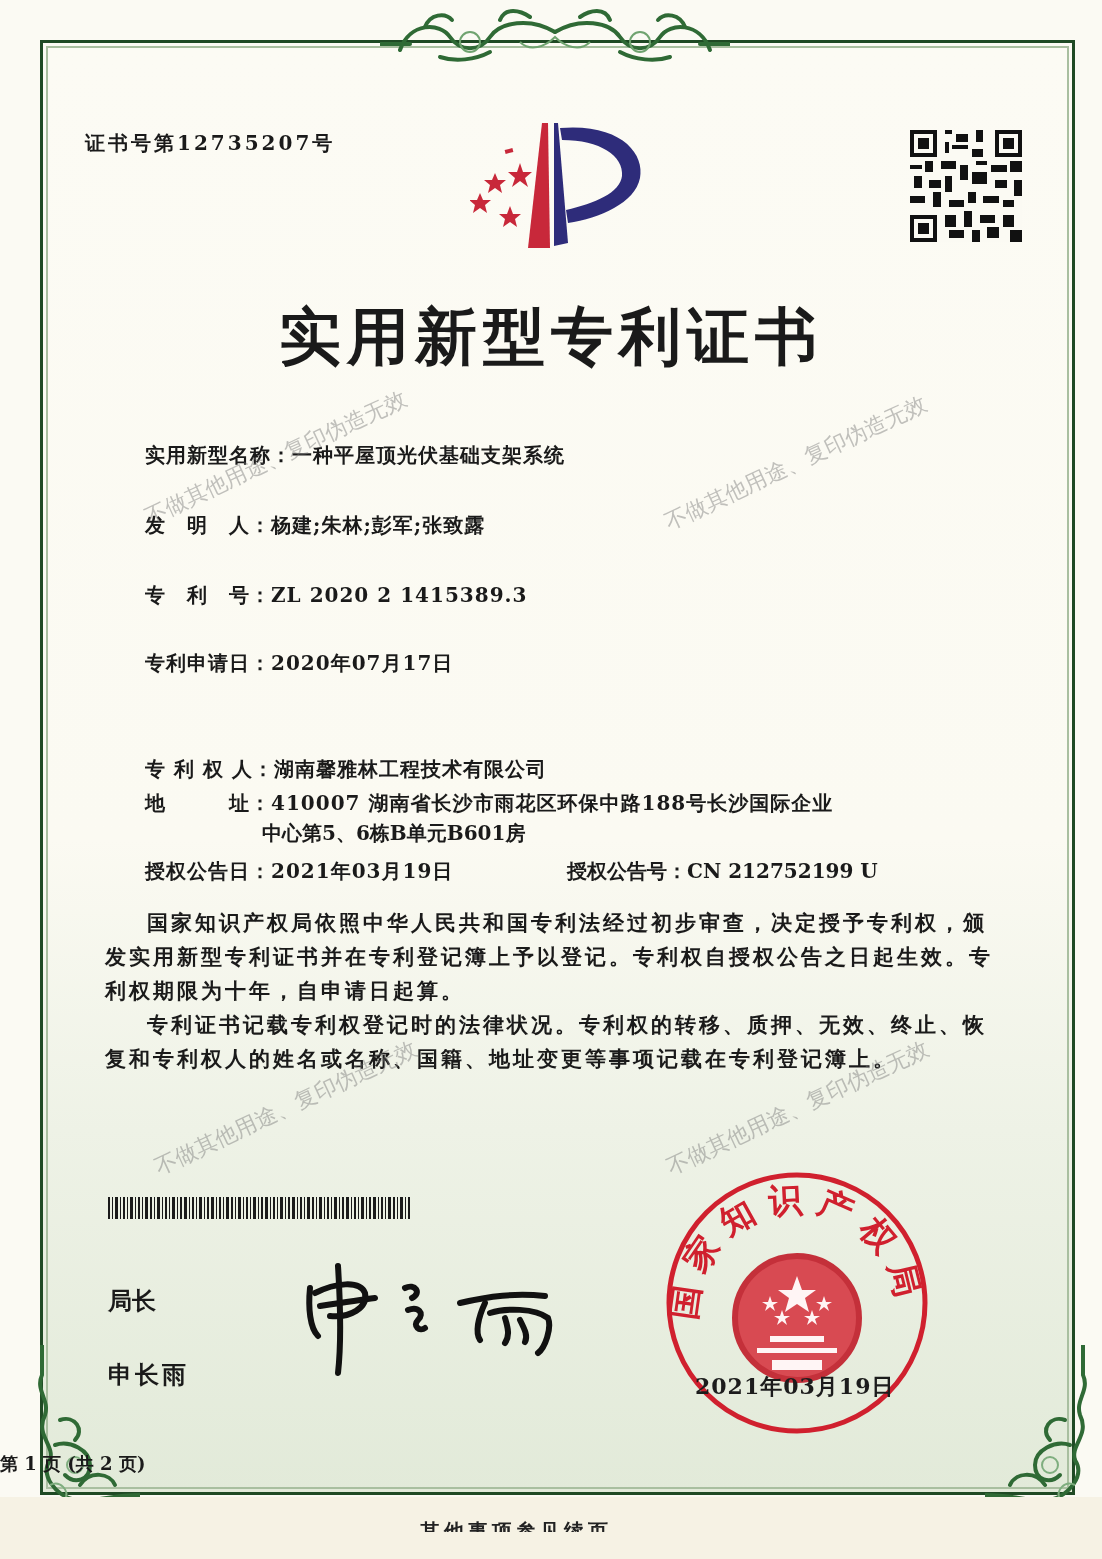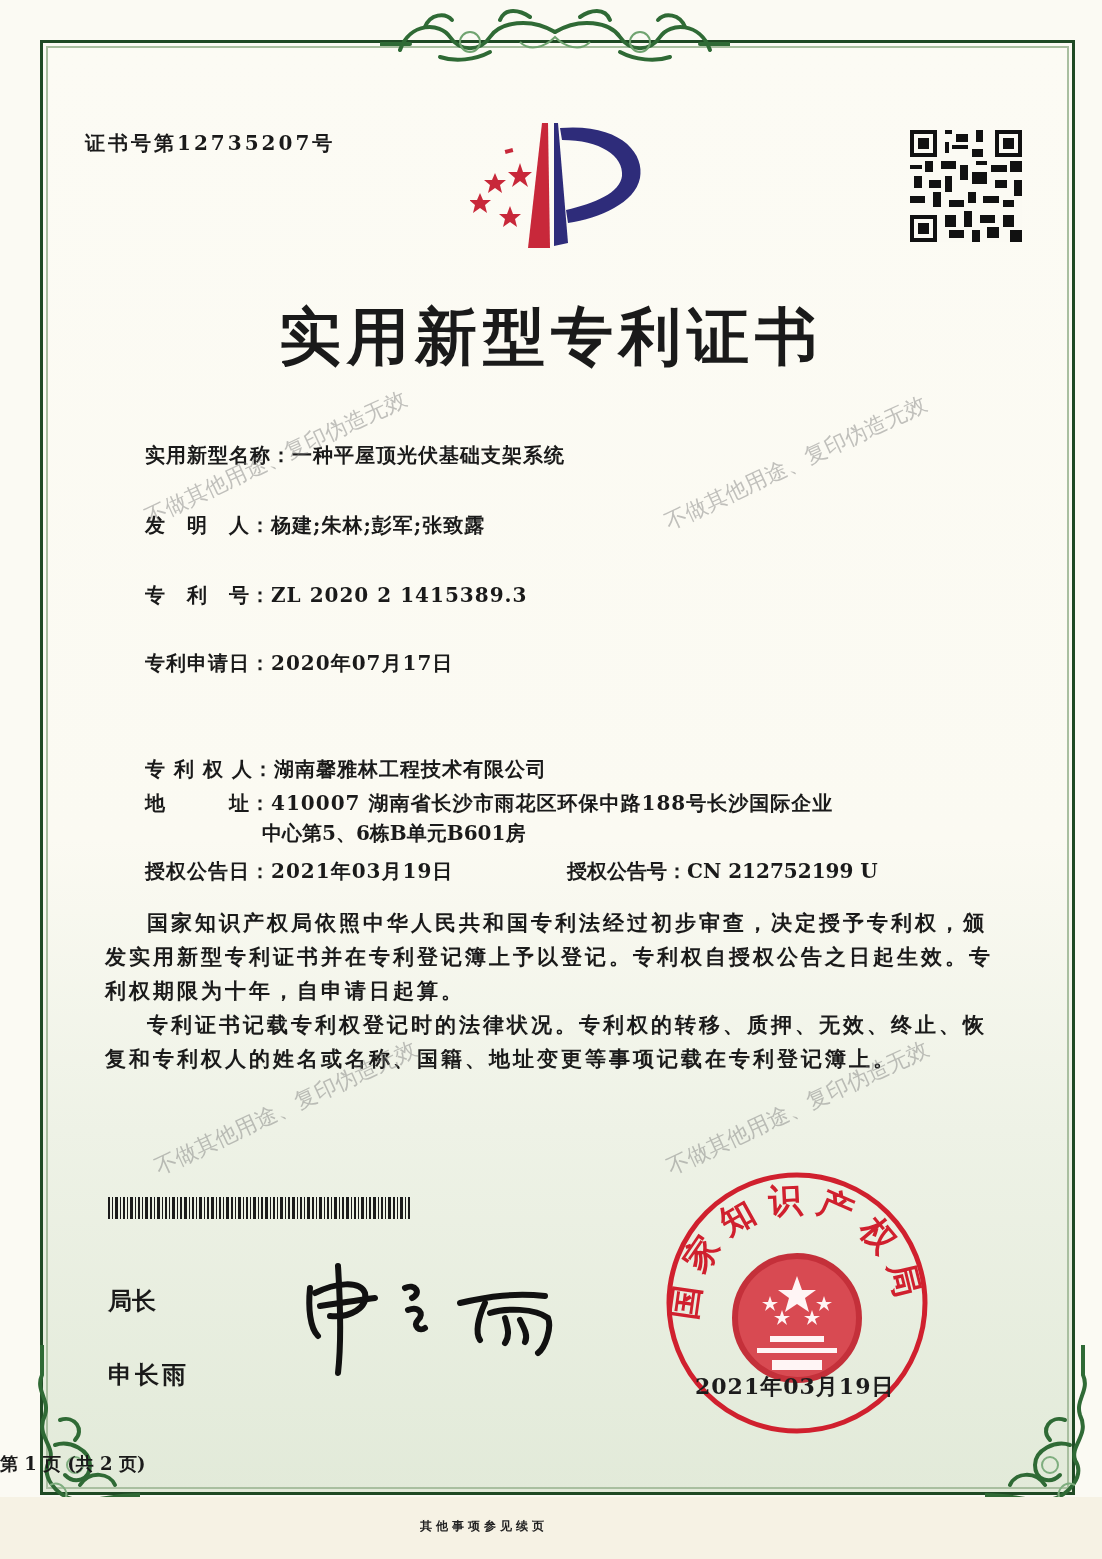--- a/index.html
+++ b/index.html
@@ -66,21 +66,21 @@
     position: absolute; left: 695px; top: 1372px; font-size: 22px; font-weight: bold; color: #1c1c1c; letter-spacing: 1px;
   }
 
   .page-no {
     position: absolute; left: 0; width: 1102px; top: 1452px; text-align: left; font-size: 18px; font-weight: bold;
   }
   .bottom-strip {
     position: absolute; left: 0; top: 1497px; width: 1102px; height: 62px; background: #f6f2e4;
   }
   .bottom-cut {
-    position: absolute; left: 420px; top: 1518px; font-size: 12px; font-weight: bold; letter-spacing: 4px; color: #222;
+    position: absolute; left: 420px; top: 1518px; font-size: 20px; font-weight: bold; letter-spacing: 4px; color: #222;
     height: 14px; overflow: hidden;
   }
 
   .watermark {
     position: absolute; font-family: "DejaVu Sans", sans-serif; font-size: 22px; color: rgba(120,120,120,0.45);
     transform: rotate(-25deg); transform-origin: left top; white-space: nowrap; pointer-events: none;
   }
   .wm1 { left: 140px; top: 505px; }
   .wm2 { left: 660px; top: 510px; }
   .wm3 { left: 150px; top: 1155px; }

